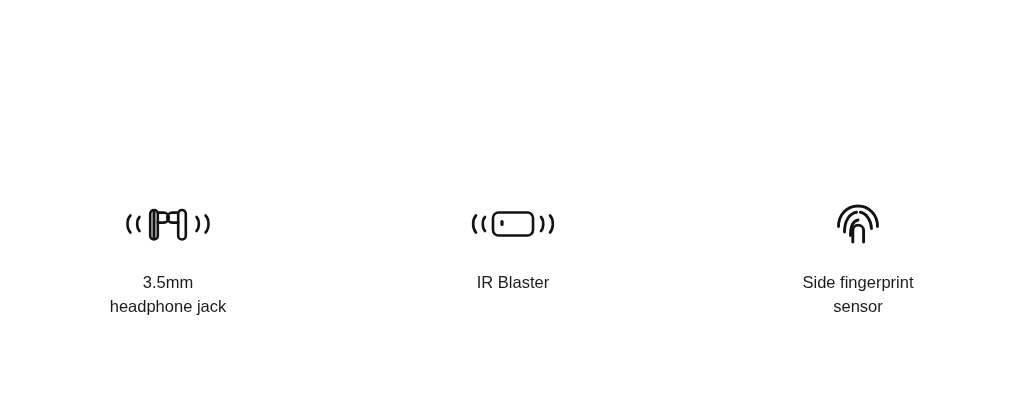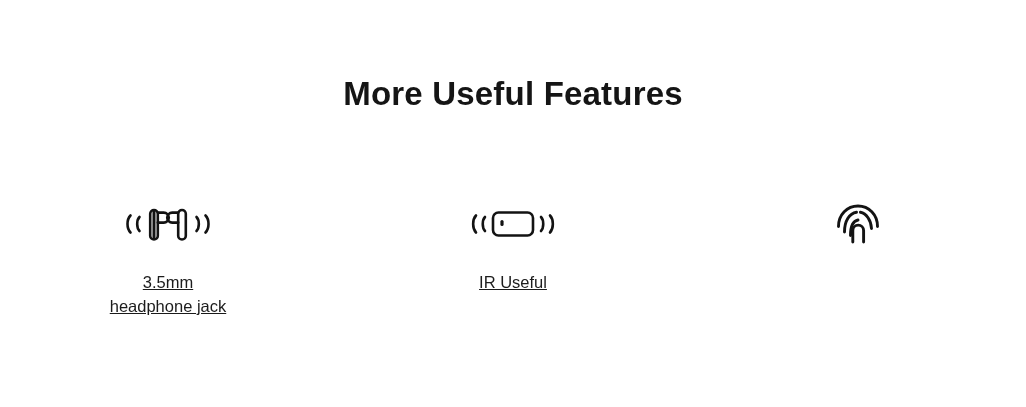--- a/index.html
+++ b/index.html
@@ -39,21 +39,20 @@
 
   .features-row {
     position: absolute;
     top: 196px;
     left: 63px;
     width: 900px;
     display: flex;
     flex-direction: row;
     align-items: flex-start;
     justify-content: space-between;
-    text-decoration: underline;
   }
 
   .feature {
     display: flex;
     flex-direction: column;
     align-items: center;
     width: 210px;
   }
 
   .feature-icon {
@@ -81,21 +80,20 @@
   .feature.col-1 { width: 210px; }
   .feature.col-2 { width: 190px; }
   .feature.col-3 { width: 210px; }
   .feature.col-4 { width: 190px; }
 </style>
 </head>
 <body>
 
 <div class="page">
 
-  <div class="section-title">More Useful Features</div>
 
   <div class="features-row">
 
     <div class="feature col-1">
       <div class="feature-icon">
         <svg width="100" height="44" viewBox="0 0 100 44" fill="none" stroke="#131313" stroke-width="2.6" stroke-linecap="round" stroke-linejoin="round">
 
           <path d="M12.5 13.5 C8.5 17.5 8.5 26.5 12.5 30.5"></path>
           <path d="M21.5 15 C18.4 18.2 18.4 25.8 21.5 29"></path>
 
@@ -122,35 +120,37 @@
           <path d="M17 13 C14 16.2 14 23.8 17 27"></path>
 
           <rect x="25" y="8.5" width="40" height="23" rx="5.5"></rect>
 
           <rect x="32.4" y="16" width="3.2" height="6" rx="1.6" fill="#131313" stroke="none"></rect>
 
           <path d="M73 13 C76 16.2 76 23.8 73 27"></path>
           <path d="M82 11.5 C85.8 15.5 85.8 24.5 82 28.5"></path>
         </svg>
       </div>
-      <div class="feature-label">IR Useful</div>
+      <div class="feature-label">IR Blaster</div>
     </div>
 
     <div class="feature col-3">
       <div class="feature-icon">
         <svg width="50" height="46" viewBox="0 0 50 46" fill="none" stroke="#131313" stroke-width="2.9" stroke-linecap="round" stroke-linejoin="round">
 
           <path d="M5.5 25.5 C5.5 13.5 14.2 5 25 5 C35.8 5 44.5 13.5 44.5 25.5"></path>
 
           <path d="M11.5 31 C11.5 20 16.5 12.2 23.5 11.2"></path>
 
           <path d="M38.5 27.5 C38.1 19.2 33.4 12.4 27.4 11.3"></path>
 
           <path d="M17.5 34.5 C17.5 26 20 20 25 19"></path>
 
           <path d="M19.8 41 L19.8 29.5 A5.4 5.4 0 0 1 30.6 29.5 L30.6 41"></path>
         </svg>
       </div>
+      <div class="feature-label">Side fingerprint
+sensor</div>
     </div>
 
 
   </div>
 </div>
 
 </body></html>

